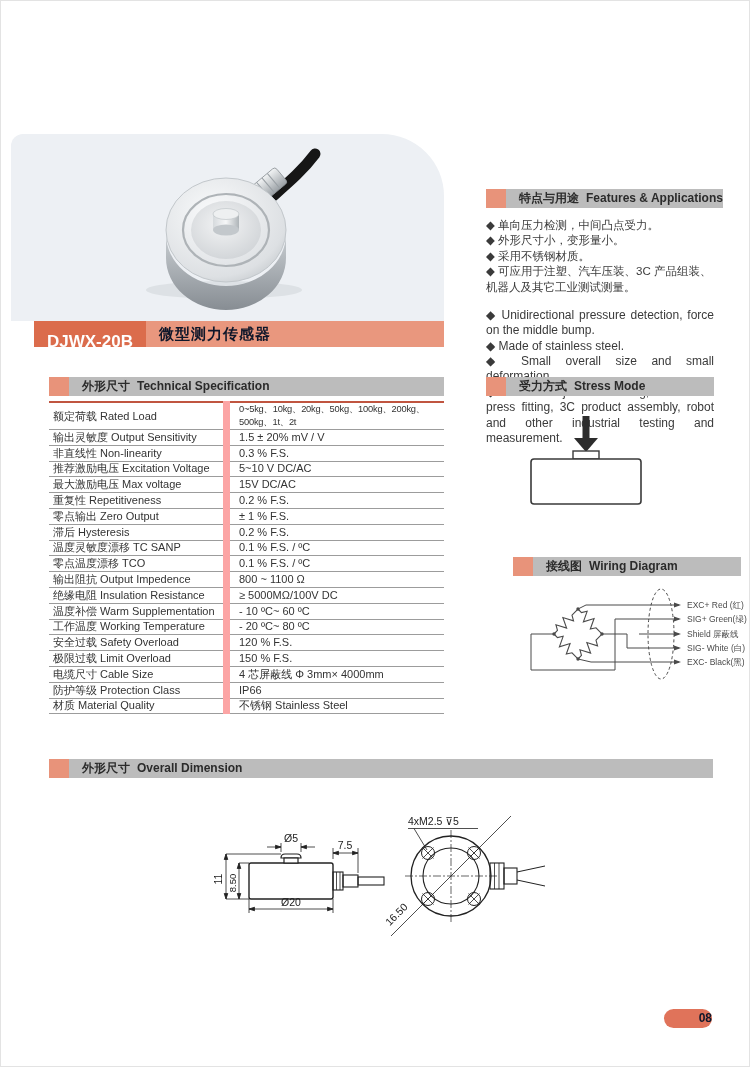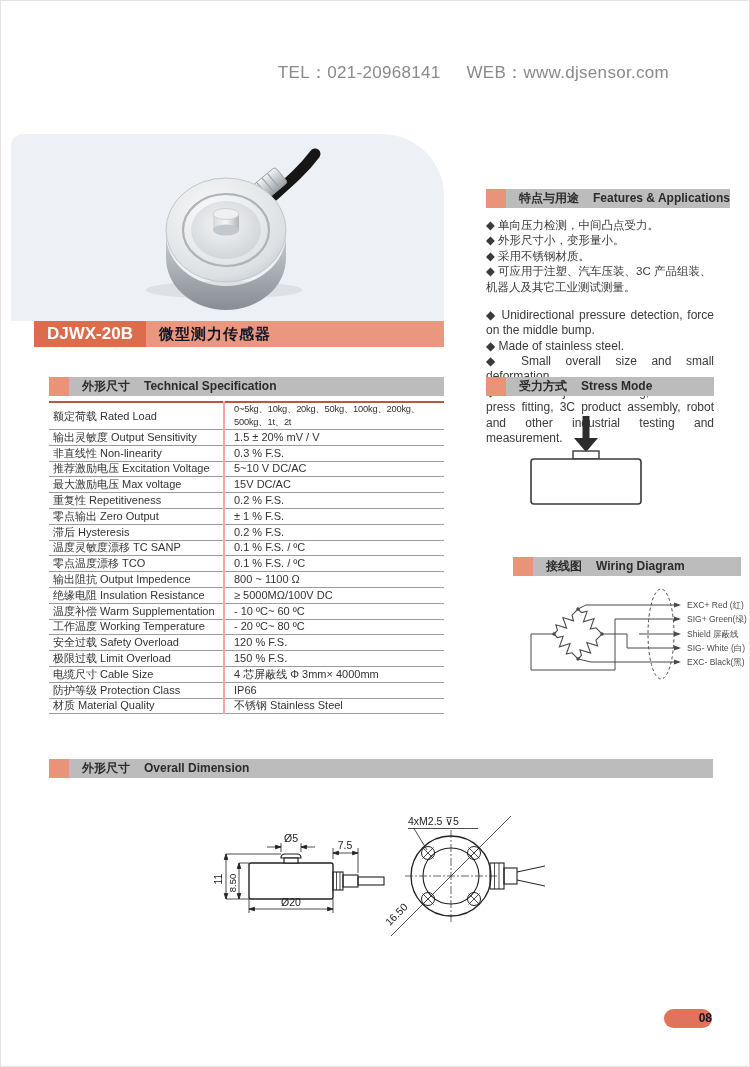--- a/index.html
+++ b/index.html
@@ -9,35 +9,35 @@
   
   .contact{position:absolute;top:60px;right:80px;font-size:17px;color:#8a8a8a;letter-spacing:.3px;}
   .contact .gap{display:inline-block;width:26px;}
 
   
   .photo-panel{position:absolute;left:10px;top:133px;width:433px;height:187px;background:#edf0f4;border-radius:12px 62px 0 0;}
   .photo-panel svg{display:block;width:100%;height:100%;}
 
   
   .title-bar{position:absolute;left:33px;top:320px;width:410px;height:26px;display:flex;align-items:stretch;}
-  .title-model{background:#db6c4c;color:#fff;font-weight:bold;font-size:17px;line-height:26px;padding:0 13px;white-space:nowrap;}
+  .title-model{background:#db6c4c;color:#fff;font-weight:bold;font-size:17px;line-height:26px;padding:8px 13px;white-space:nowrap;}
   .title-name{background:#e9977e;color:#0f172a;font-weight:bold;font-size:15px;line-height:26px;padding-left:13px;flex:1;letter-spacing:1px;}
 
   
   .sec-head{display:flex;height:19px;}
   .sec-accent{width:20px;height:19px;background:#e8937a;flex:0 0 20px;}
   .sec-bar{flex:1;background:#bcbcbc;color:#2b2b2b;font-size:12px;font-weight:bold;line-height:19px;padding-left:13px;white-space:nowrap;}
-  .sec-bar .en{margin-left:14px;}
+  .sec-bar .en{margin-left:7px;}
 
   
   .spec-wrap{position:absolute;left:48px;top:376px;width:395px;}
   .spec-table{width:100%;border-collapse:collapse;margin-top:5px;border-top:2px solid #c05540;font-size:11px;color:#333;}
   .spec-table td{border-bottom:1px solid #9c9c9c;height:14.8px;line-height:13px;padding:0;}
   td.spec-label{width:170px;padding-left:4px;}
-  td.spec-value{border-left:2px solid #fca5a5;padding-left:9px;margin-top:20px;}
+  td.spec-value{border-left:7px solid #fca5a5;padding-left:9px;margin-top:20px;}
   td.spec-value.small{font-size:9.3px;letter-spacing:-.2px;}
 
   
   .features{position:absolute;left:485px;top:188px;width:228px;}
   .feat-list{margin-top:10px;font-size:11.5px;line-height:1.34;color:#3a3a3a;}
   .feat-list.en{margin-top:13px;font-size:12px;line-height:1.28;text-align:justify;}
   .stress{position:absolute;left:485px;top:376px;width:228px;}
   .stress svg{display:block;margin-top:8px;}
   .wiring{position:absolute;left:512px;top:556px;width:228px;}
   .wiring svg{display:block;margin-top:6px;margin-left:6px;overflow:visible;}
@@ -52,23 +52,20 @@
   svg text{font-family:"Liberation Sans","DejaVu Sans",sans-serif;}
   .dim-txt{font-size:10.5px;fill:#222;}
   .dim-txt-sm{font-size:9.5px;fill:#222;}
   .wire-lbl{font-size:8.5px;fill:#4a4a4a;}
 </style>
 </head>
 <body>
 
 <div class="page">
 
-  <div class="contact">
-    <span>TEL：</span><span>021-20968141</span><span class="gap"></span><span>WEB：</span><span>www.djsensor.com</span>
-  </div>
 
   <div class="photo-panel">
     <svg viewBox="0 0 433 187">
       <defs>
         <linearGradient id="gMetal" x1="0" y1="0" x2="0" y2="1">
           <stop offset="0" stop-color="#f2f4f5"></stop>
             <stop offset="1" stop-color="#9aa0a5"></stop>
         </linearGradient>
         <linearGradient id="gSide" x1="0" y1="0" x2="0" y2="1">
           <stop offset="0" stop-color="#c9ced2"></stop>

